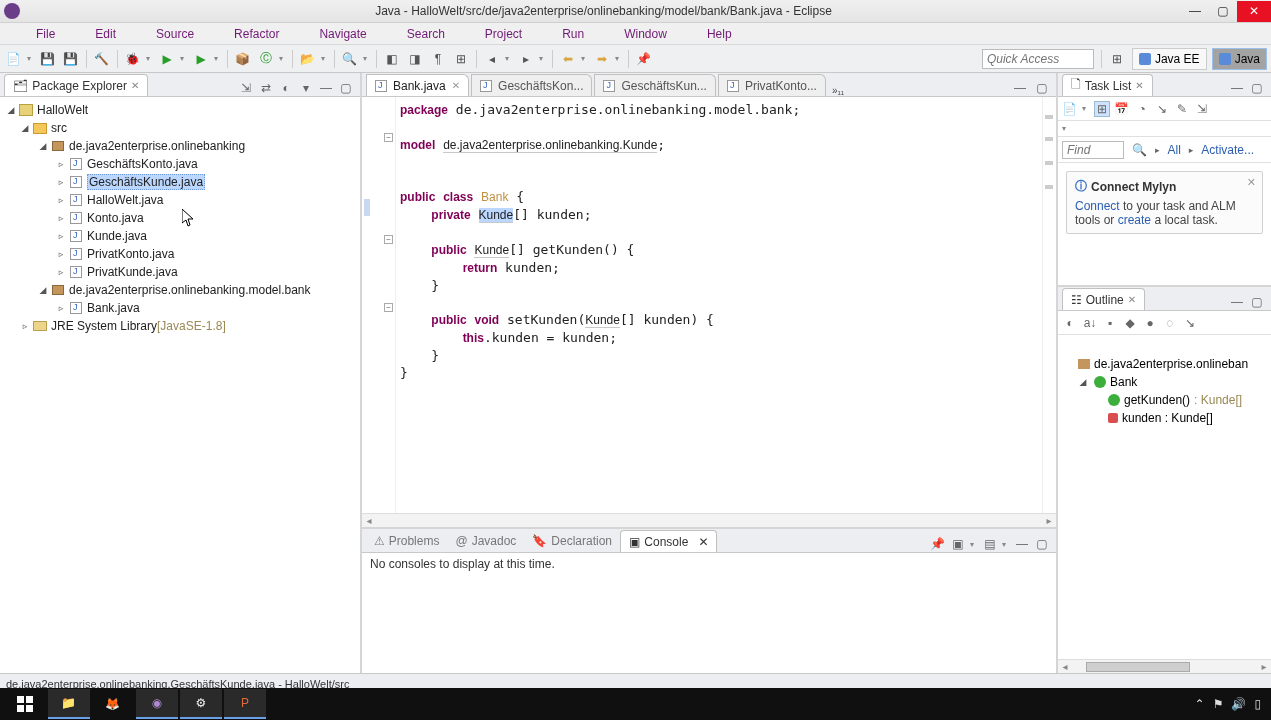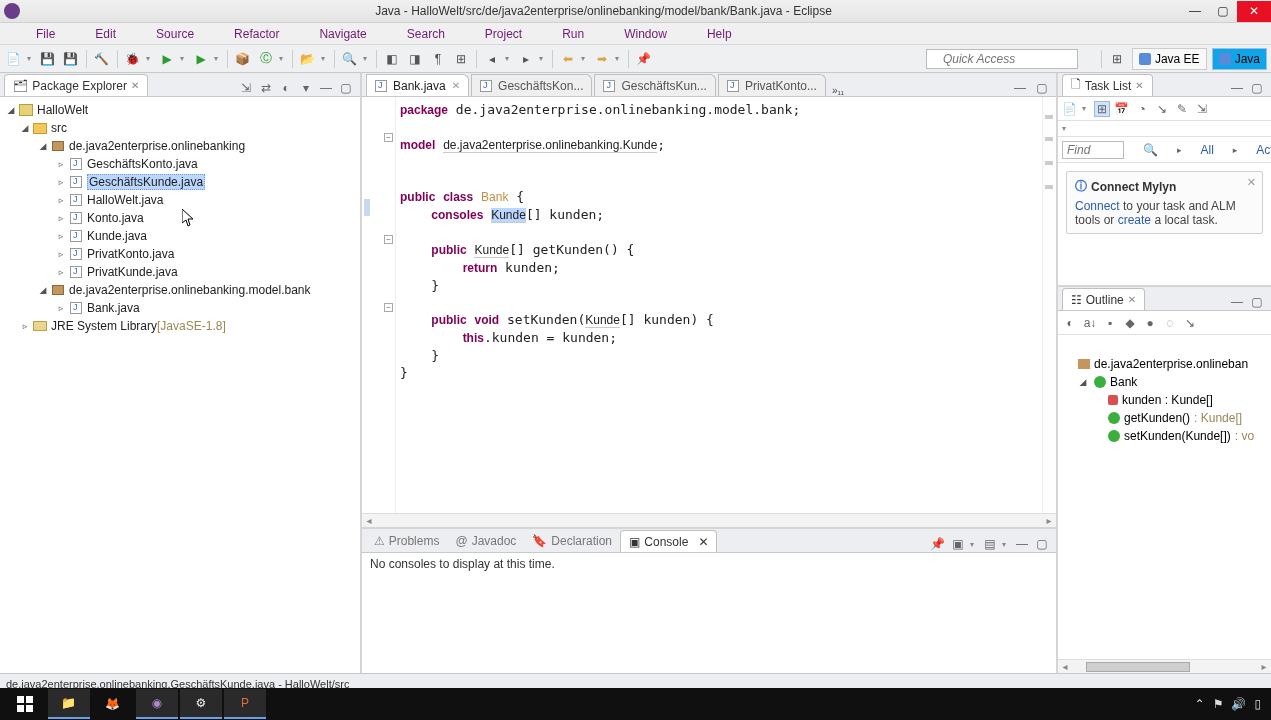--- a/index.html
+++ b/index.html
@@ -15,21 +15,21 @@
 
 
 .menubar { height: 22px; background: #f0f0f0; display: flex; align-items: center; padding: 0 4px; border-bottom: 1px solid #d8d8d8; }
 .menubar .menu-item { padding: 3px 8px; color: #701a75; cursor: default; margin-left: 24px; }
 
 
 .toolbar { height: 28px; background: #eef0f2; display: flex; align-items: center; padding: 0 4px; gap: 3px; border-bottom: 1px solid #c8c8c8; }
 .tool-btn { width: 20px; height: 20px; display: flex; align-items: center; justify-content: center; color: #555; border: 1px solid transparent; border-radius: 2px; }
 .tool-sep { width: 1px; height: 18px; background: #ccc; margin: 0 2px; }
 .tool-dd { width: 8px; color: #888; font-size: 8px; }
-.quick-access { margin-left: auto; margin-right: 18px; width: 152px; height: 20px; border: 1px solid #bbb; background: #fff; padding: 0 16px; font-style: italic; color: #777; }
+.quick-access { margin-left: auto; margin-right: 2px; width: 112px; height: 20px; border: 1px solid #bbb; background: #fff; padding: 0 4px; font-style: italic; color: #777; }
 .perspective-btn { height: 22px; padding: 0 6px; display: flex; align-items: center; gap: 4px; border: 1px solid #ccc; background: #f8f8f8; margin-left: 2px; }
 .perspective-btn .p-icon { width: 12px; height: 12px; }
 
 
 .main-area { display: flex; height: 600px; }
 
 
 .left-panel { width: 362px; display: flex; flex-direction: column; border-right: 2px solid #d5d5d5; background: #fff; }
 .view-tab-row { height: 24px; display: flex; align-items: flex-end; background: #eceef1; border-bottom: 1px solid #c8c8c8; padding-left: 4px; }
 .view-tab { height: 22px; padding: 0 8px; display: flex; align-items: center; gap: 4px; background: #fff; border: 1px solid #c0c0c0; border-bottom: none; border-top-left-radius: 4px; border-top-right-radius: 4px; font-size: 11px; color: #333; }
@@ -86,21 +86,21 @@
 .btab { height: 22px; padding: 0 8px; display: flex; align-items: center; gap: 4px; font-size: 11px; color: #777; }
 .btab.active { background: #fff; border: 1px solid #c0c0c0; border-bottom: none; border-top-left-radius: 4px; border-top-right-radius: 4px; color: #333; }
 .bottom-body { flex: 1; padding: 4px 8px; font-size: 12px; color: #333; }
 .bottom-toolbar { margin-left: auto; display: flex; gap: 4px; align-items: center; padding-right: 6px; }
 
 
 .right-panel { width: 213px; display: flex; flex-direction: column; background: #fff; }
 .tasklist { flex: 0 0 214px; display: flex; flex-direction: column; border-bottom: 2px solid #d5d5d5; }
 .outline { flex: 1; display: flex; flex-direction: column; }
 .inner-bar { height: 24px; display: flex; align-items: center; gap: 4px; padding: 0 4px; border-bottom: 1px solid #e0e0e0; }
-.find-row { height: 26px; display: flex; align-items: center; gap: 19px; padding: 0 4px; border-bottom: 1px solid #e0e0e0; font-size: 11px; }
+.find-row { height: 26px; display: flex; align-items: center; gap: 8px; padding: 0 4px; border-bottom: 1px solid #e0e0e0; font-size: 11px; }
 .find-row input { width: 62px; height: 18px; border: 1px solid #bbb; font-style: italic; color: #888; padding: 0 4px; }
 .find-row .arrow-sm { color: #666; font-size: 9px; }
 .find-row a { color: #2a5db0; text-decoration: none; }
 .msg-box { margin: 8px; border: 1px solid #d0d0d0; border-radius: 2px; padding: 6px 8px; font-size: 11px; color: #444; position: relative; background: #fbfbfb; }
 .msg-box .mb-title { font-weight: bold; color: #333; display: flex; align-items: center; gap: 4px; margin-bottom: 4px; }
 .msg-box .mb-close { position: absolute; right: 6px; top: 4px; color: #999; font-size: 11px; }
 .msg-box a { color: #2a5db0; text-decoration: none; }
 .outline-body { flex: 1; padding: 2px 0; overflow: hidden; }
 .outline-row { display: flex; align-items: center; height: 18px; padding-left: 4px; gap: 4px; font-size: 11px; white-space: nowrap; }
 .o-ic { width: 12px; height: 12px; border-radius: 50%; display: inline-block; }
@@ -194,21 +194,21 @@
   <div class="tool-sep"></div>
   <div class="tool-btn">📌</div>
 
   <input class="quick-access" placeholder="Quick Access" style="">
   <div class="tool-sep"></div>
   <div class="tool-btn">⊞</div>
   <div class="perspective-btn">
     <span class="p-icon" style="background:#5a8bd8;border-radius:2px;"></span>
     <span>Java EE</span>
   </div>
-  <div class="perspective-btn" style="background:#0ea5e9;border-color:#9cc0e8">
+  <div class="perspective-btn" style="background:#a3a3a3;border-color:#9cc0e8">
     <span class="p-icon" style="background:#5a8bd8;border-radius:2px;"></span>
     <span>Java</span>
   </div>
 </div>
 
 <div class="main-area">
 
   <div class="left-panel">
     <div class="view-tab-row">
       <div class="view-tab">
@@ -359,21 +359,21 @@
         <div class="fold" style="top:36px">−</div>
         <div class="fold" style="top:138px">−</div>
         <div class="fold" style="top:206px">−</div>
       </div>
       <div class="code-area"><span class="kw">package</span> de.java2enterprise.onlinebanking.model.bank;
 
 <span class="kw">model</span> <span class="typ">de.java2enterprise.onlinebanking.Kunde</span>;
 
 
 <span class="kw">public</span> <span class="kw">class</span> <span class="cl">Bank</span> {
-    <span class="kw">consoles</span> <span class="typ sel">Kunde</span>[] kunden;
+    <span class="kw">private</span> <span class="typ sel">Kunde</span>[] kunden;
 
     <span class="kw">public</span> <span class="typ">Kunde</span>[] getKunden() {
         <span class="kw">return</span> kunden;
     }
 
     <span class="kw">public</span> <span class="kw">void</span> setKunden(<span class="typ">Kunde</span>[] kunden) {
         <span class="kw">this</span>.kunden = kunden;
     }
 }</div>
       <div class="ruler">
@@ -496,34 +496,28 @@
             <span class="o-ic o-pkg"></span>
             <span>de.java2enterprise.onlineban</span>
           </div>
           <div class="outline-row" style="padding-left: 20px;">
             <span class="tree-toggle">◢</span>
             <span class="o-ic o-class"></span>
             <span>Bank</span>
           </div>
           <div class="outline-row" style="padding-left: 36px;">
             <span style="width:10px;display:inline-block"></span>
-            <span class="o-ic o-priv"></span>
-            <span>kunden : Kunde[]</span>
-          </div>
-          <div class="outline-row" style="padding-left: 36px;">
-            <span style="width:10px;display:inline-block"></span>
             <span class="o-ic o-pub"></span>
             <span>getKunden()</span>
             <span class="o-ret"> : Kunde[]</span>
           </div>
           <div class="outline-row" style="padding-left: 36px;">
             <span style="width:10px;display:inline-block"></span>
-            <span class="o-ic o-pub"></span>
-            <span>setKunden(Kunde[])</span>
-            <span class="o-ret"> : vo</span>
+            <span class="o-ic o-priv"></span>
+            <span>kunden : Kunde[]</span>
           </div>
         </div>
       <div class="outline-hscroll">
         <div class="arrow" style="width:14px;text-align:center;color:#888;font-size:10px">◂</div>
         <div class="thumb"></div>
         <div style="flex:1"></div>
         <div class="arrow" style="width:14px;text-align:center;color:#888;font-size:10px">▸</div>
       </div>
     </div>
   </div>

